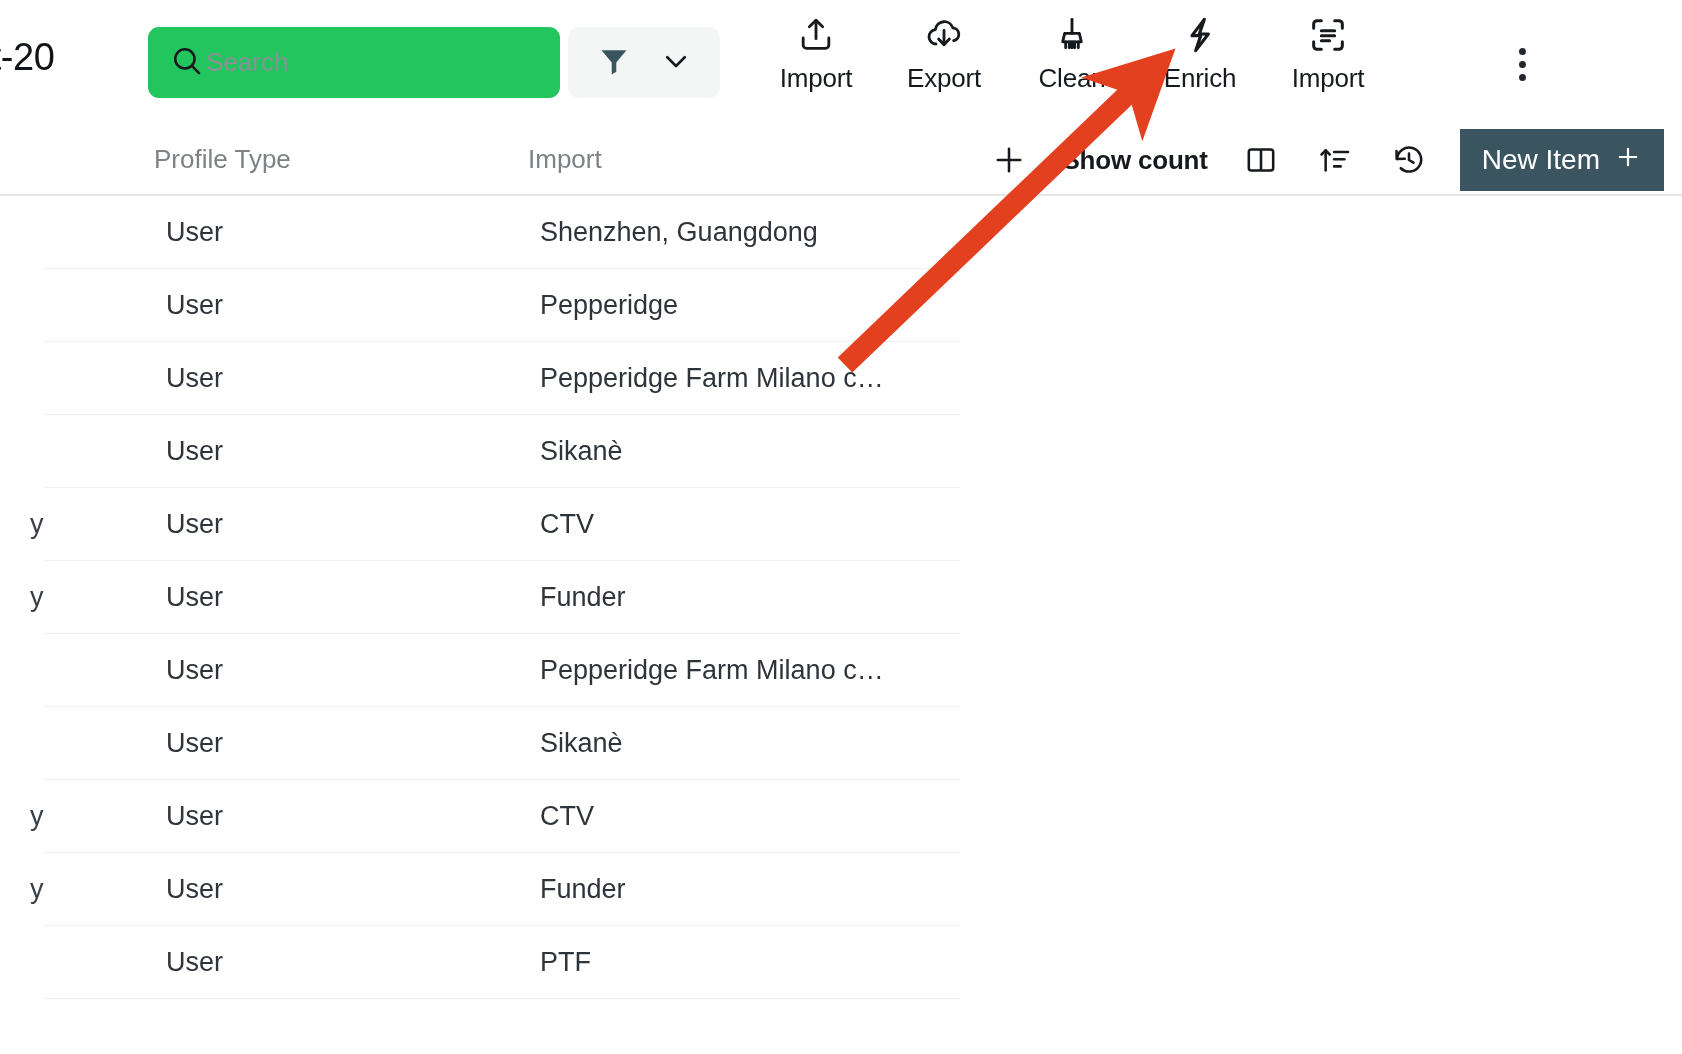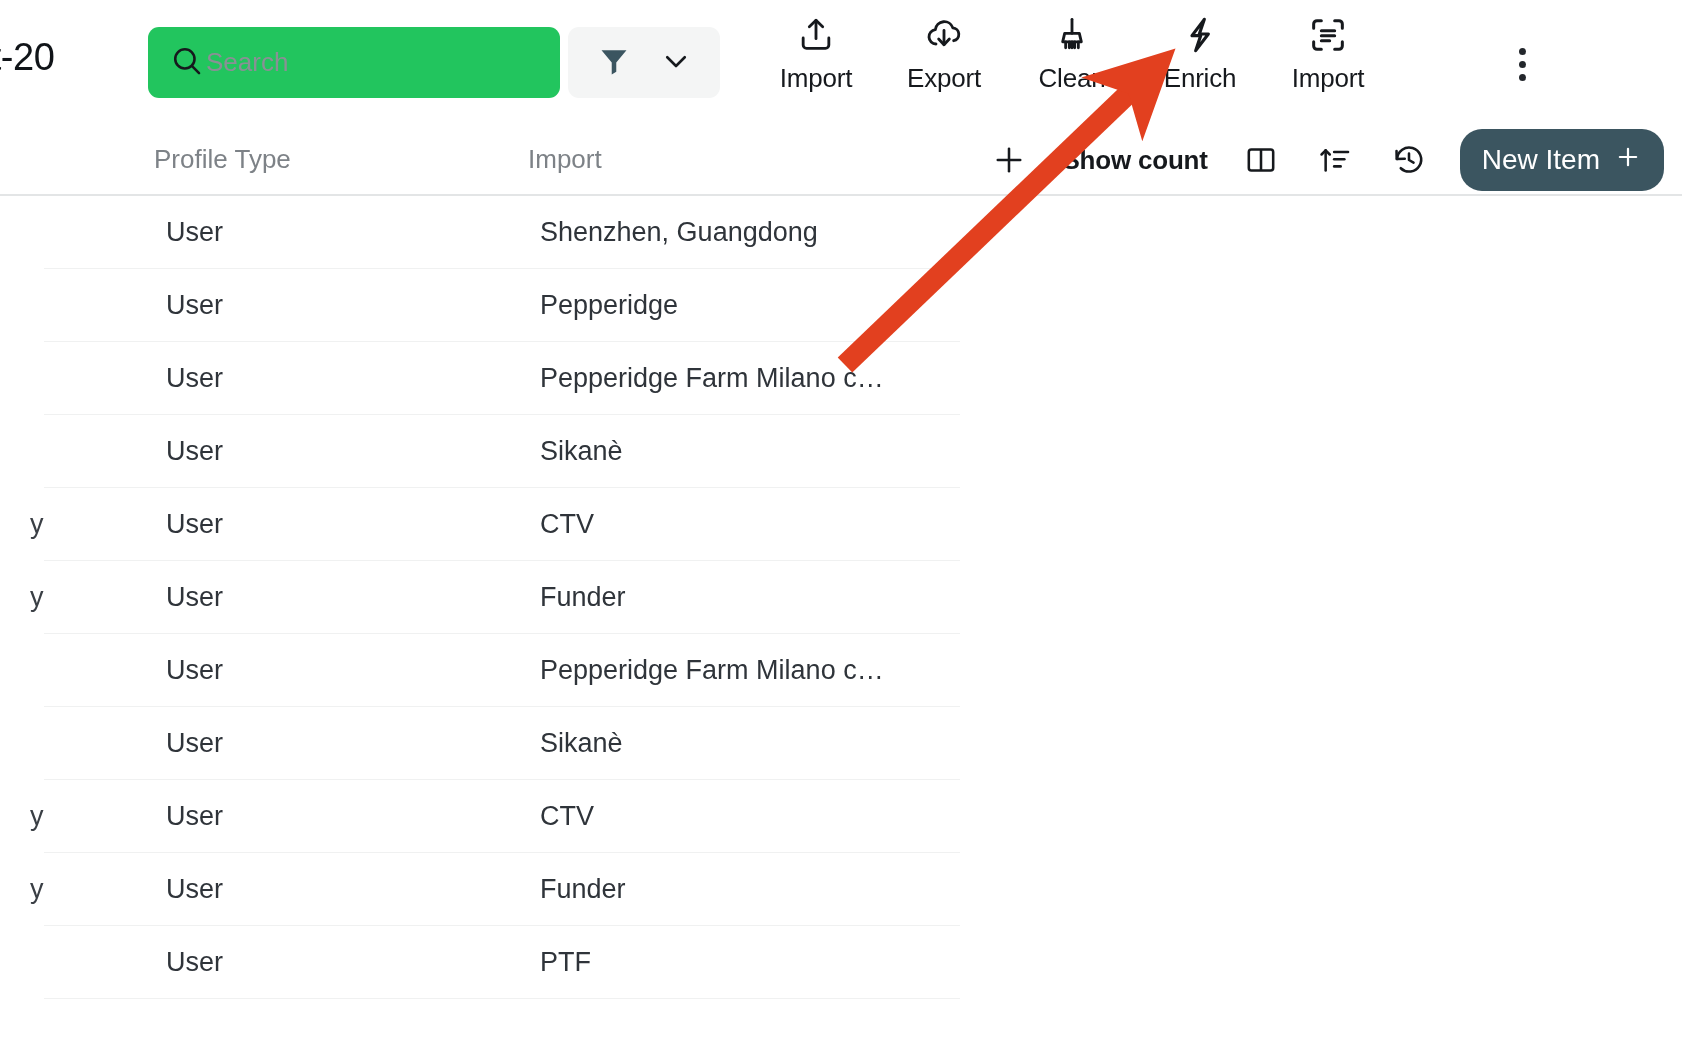--- a/index.html
+++ b/index.html
@@ -167,21 +167,21 @@
     padding: 0 16px;
     white-space: nowrap;
     cursor: pointer;
     letter-spacing: -0.2px;
   }
   .new-item-btn {
     height: 62px;
     background: #3b5560;
     color: #ffffff;
     border: 0;
-    border-radius: 22px;
+    border-radius: 0;
     font-family: "Liberation Sans", sans-serif;
     font-size: 28px;
     padding: 0 22px;
     display: flex;
     align-items: center;
     gap: 14px;
     cursor: pointer;
     margin-left: 14px;
   }
 

